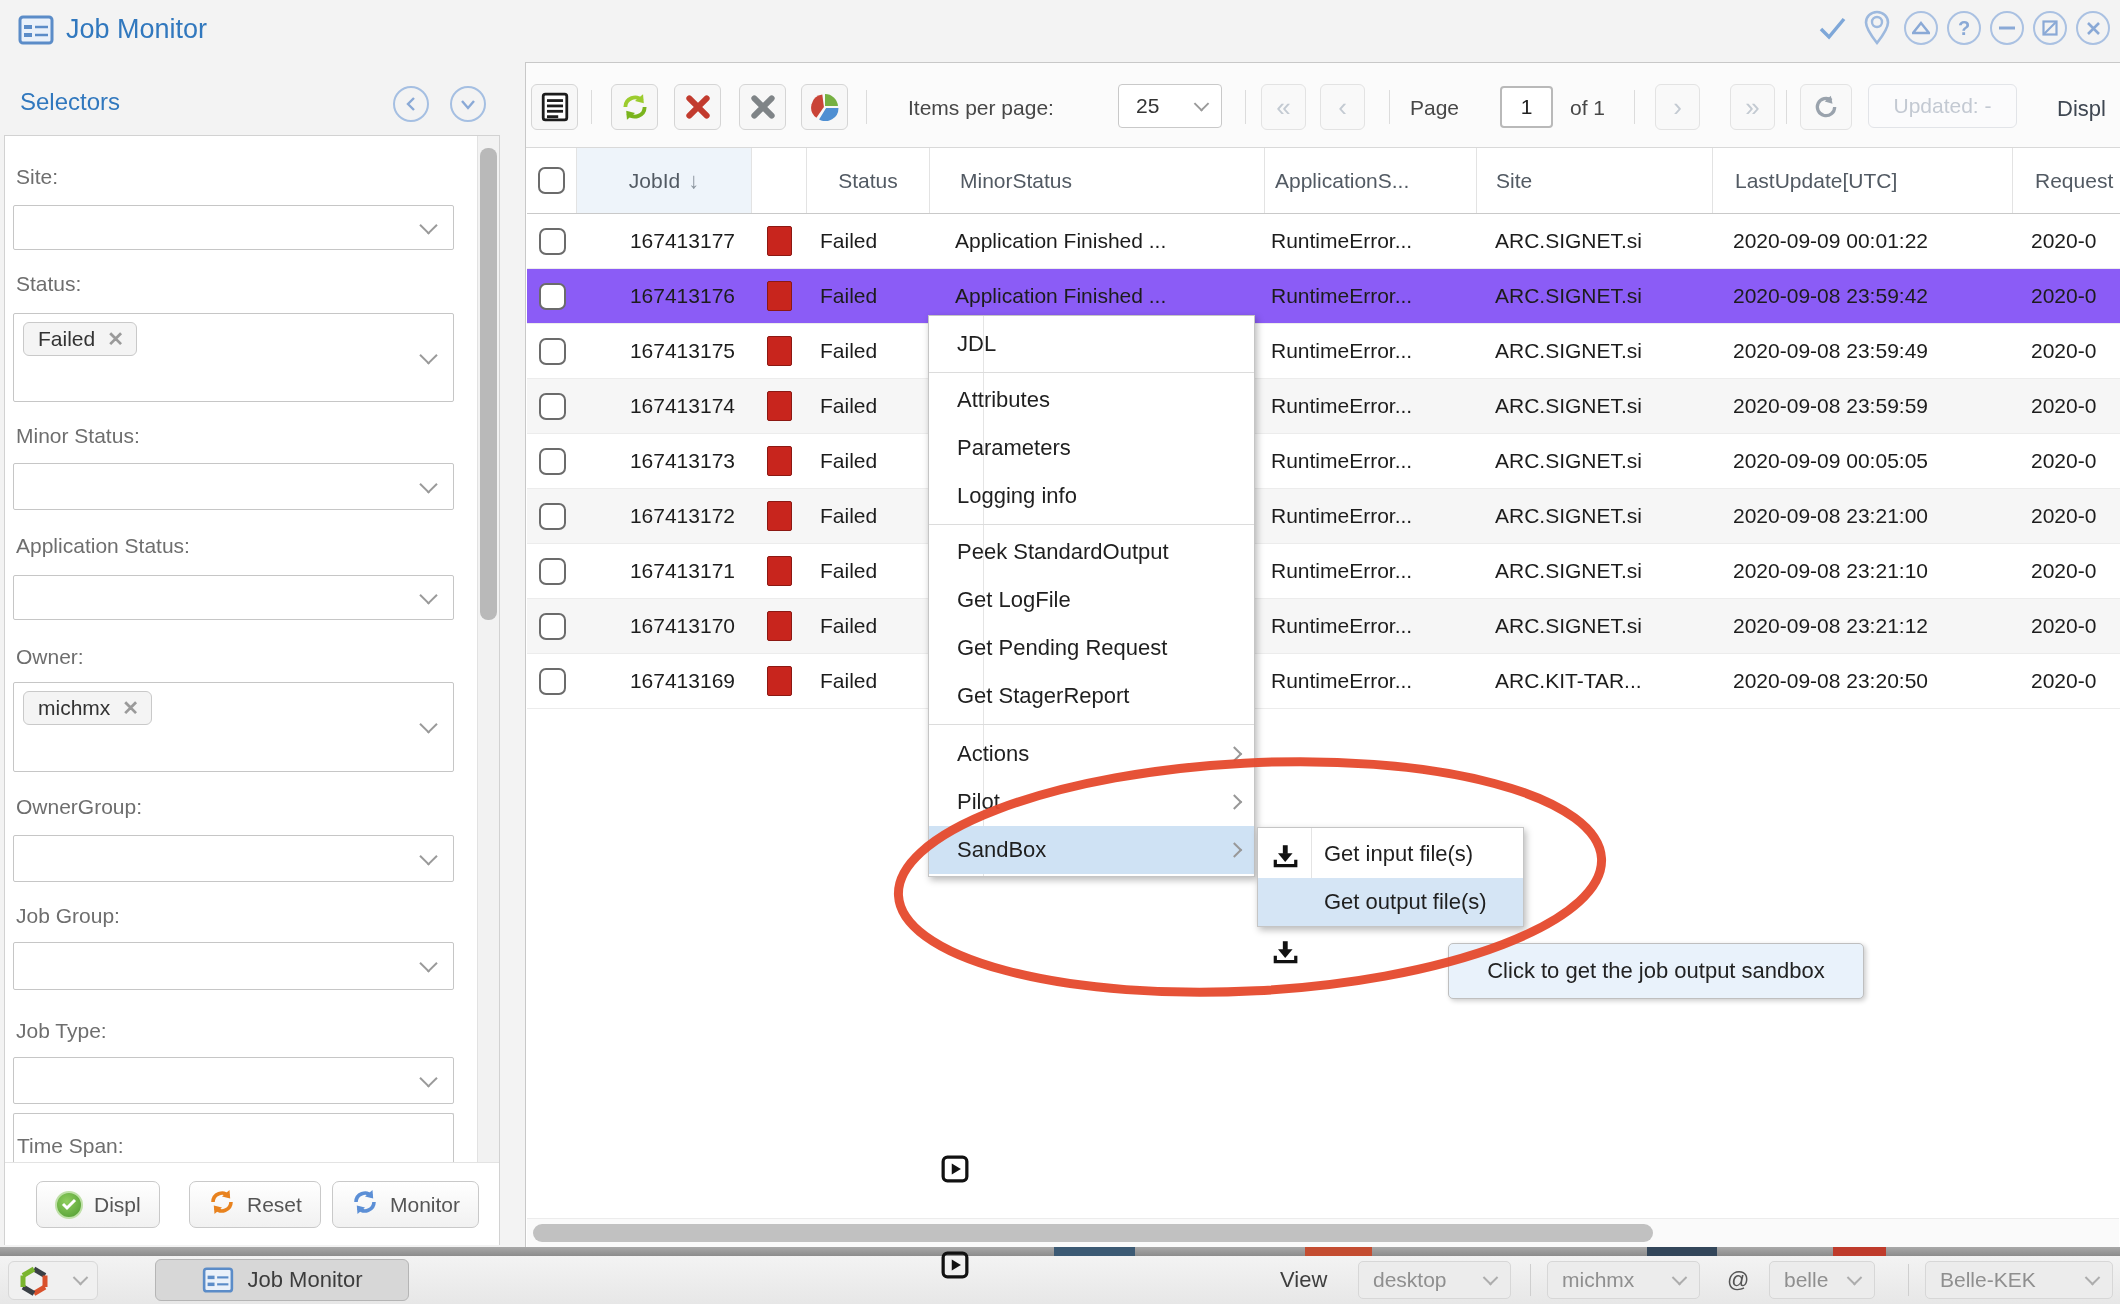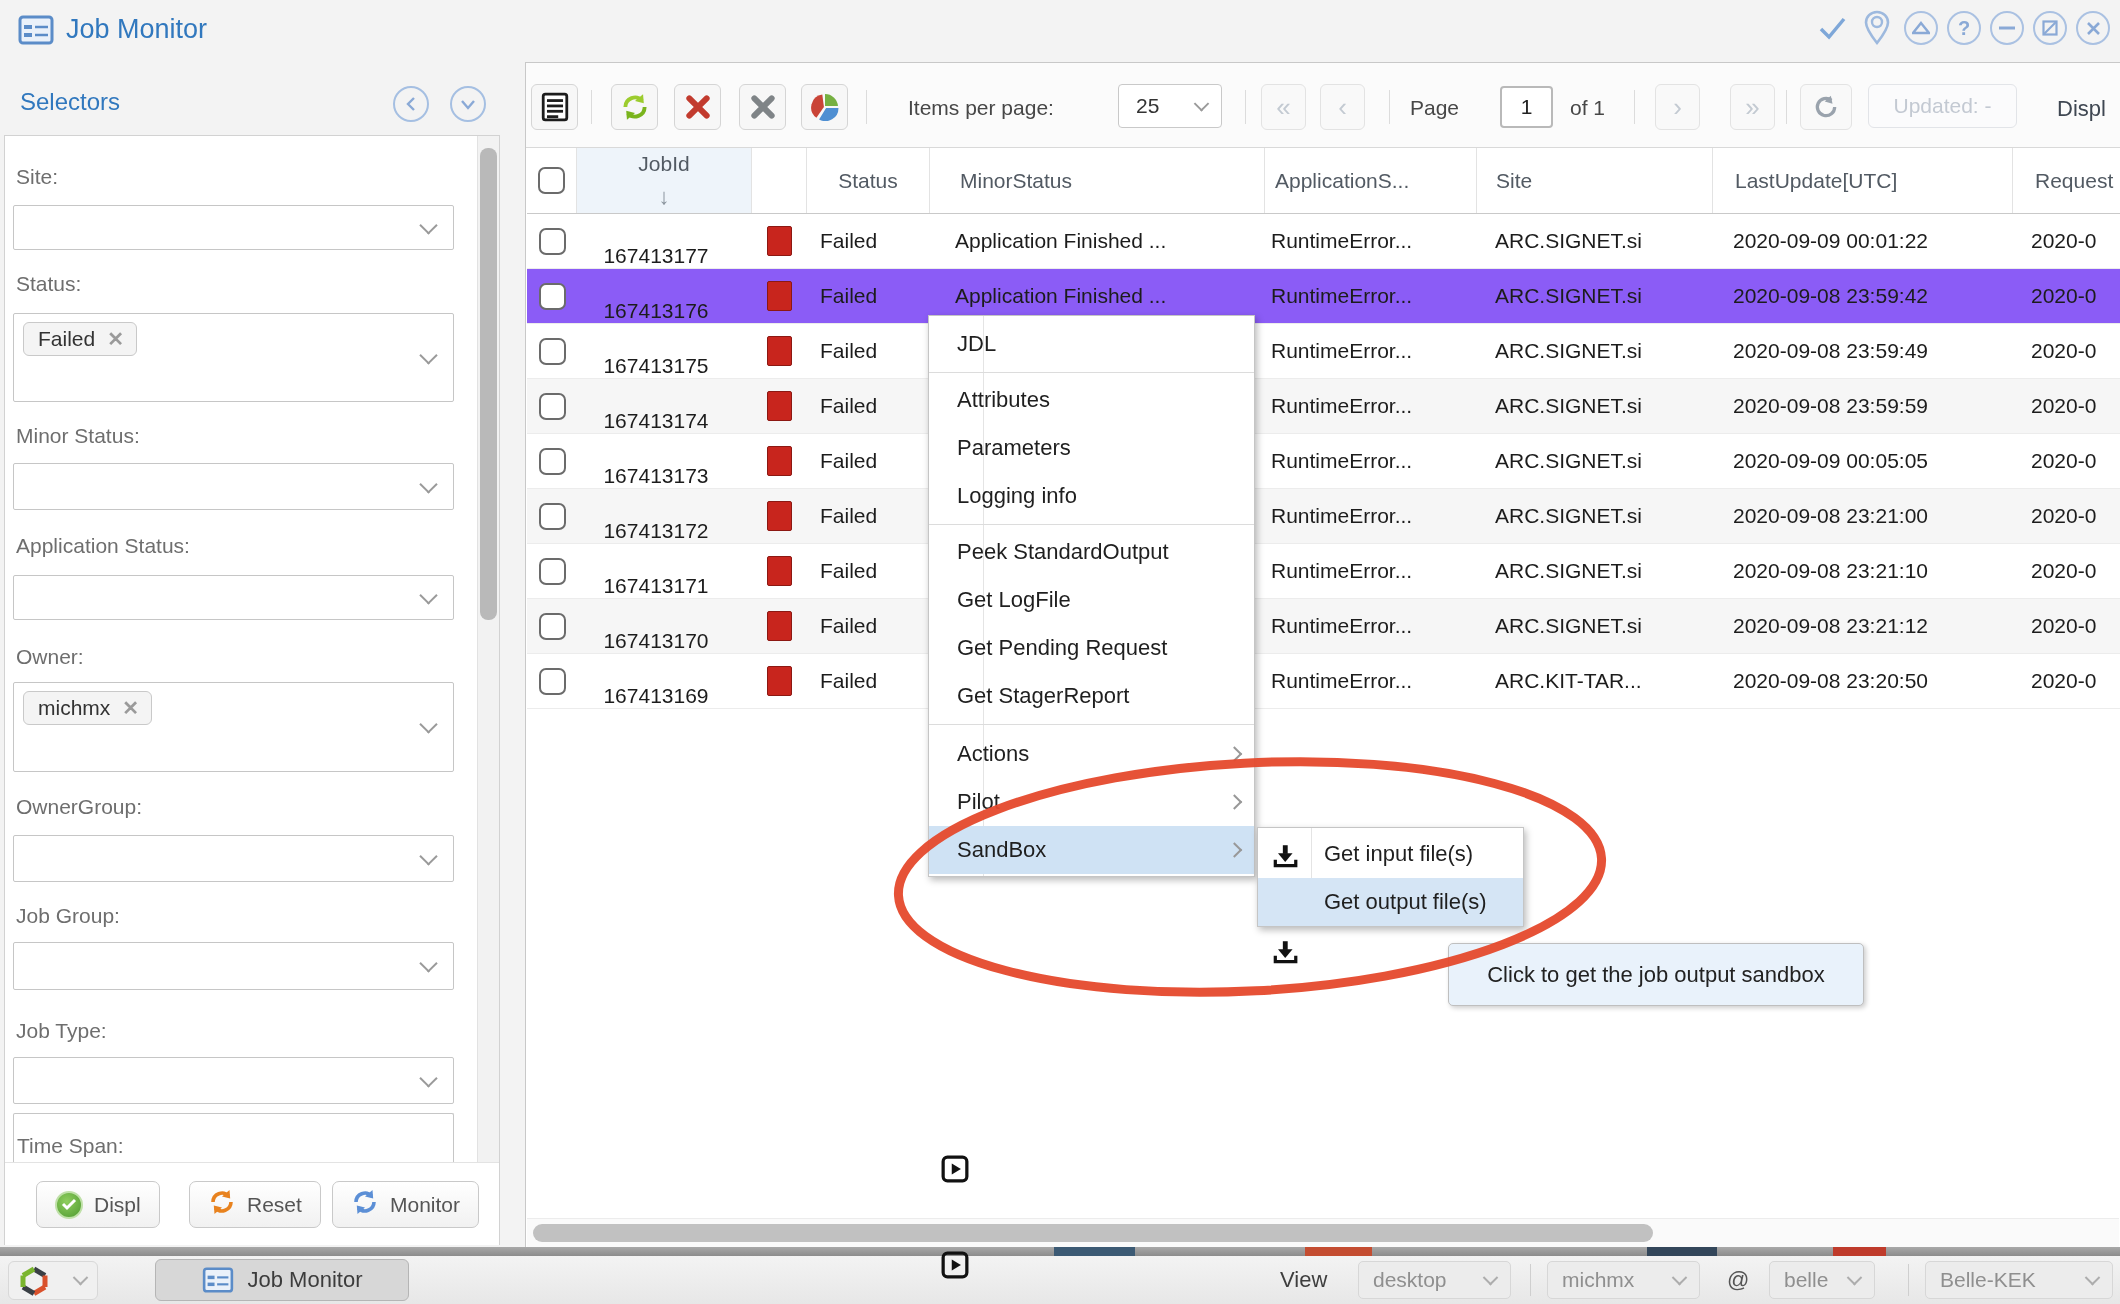--- a/index.html
+++ b/index.html
@@ -38,21 +38,21 @@
   .tb-text { position:absolute; font-size:21px; color:#474747; top:96px; }
   .pg-btn { position:absolute; top:84px; width:45px; height:46px; border:1px solid #e3e3e3; border-radius:6px; background:#f9f9f9; display:flex; align-items:center; justify-content:center; font-size:26px; color:#c3cad2; }
 
   
   .grid-header { position:absolute; left:527px; top:148px; width:1593px; height:66px; display:flex; background:#fff; border-bottom:1px solid #c9c9c9; }
   .hcell { display:flex; align-items:center; font-size:21px; color:#525a63; border-right:1px solid #e3e3e3; overflow:hidden; white-space:nowrap; }
   .grid-row { position:absolute; left:527px; width:1593px; height:55px; display:flex; background:#fff; border-bottom:1px solid #ececec; }
   .grid-row.stripe { background:#f6f6f6; }
   .grid-row.selected { background:#8b5cf6; }
   .cell { display:flex; align-items:center; font-size:21px; color:#1c1c1c; overflow:hidden; white-space:nowrap; }
-  .c0{width:50px;justify-content:center;} .c1{width:175px;flex-direction:column;} .c2{width:55px;justify-content:center;}
+  .c0{width:50px;justify-content:center;} .c1{width:175px;} .c2{width:55px;justify-content:center;}
   .c3{width:123px;} .c4{width:335px;} .c5{width:212px;} .c6{width:236px;} .c7{width:300px;} .c8{width:107px;}
   .jobid{justify-content:flex-end;padding-right:17px;} .st{padding-left:13px;} .mi{padding-left:25px;}
   .ap{padding-left:6px;} .si{padding-left:18px;} .up{padding-left:20px;} .ls{padding-left:18px;}
   .cb { width:27px; height:27px; border:2px solid #6b6b6b; border-radius:7px; background:#fff; }
   .statbox { width:25px; height:30px; background:#c8251d; border:1.5px solid #8c1812; border-radius:2px; }
   .hscroll-track { position:absolute; left:527px; top:1218px; width:1592px; height:31px; background:#fafafa; border-top:1px solid #ececec; }
   .hscroll-thumb { position:absolute; left:533px; top:1224px; width:1120px; height:18px; background:#c1c1c1; border-radius:9px; }
 
   
   .ctx-menu { position:absolute; left:928px; top:315px; width:327px; height:562px; background:#fff; border:1px solid #c5c5c5; box-shadow:2px 3px 7px rgba(0,0,0,0.28); z-index:50; }
@@ -62,21 +62,21 @@
   .ctx-sep { position:absolute; left:0; width:100%; height:1px; background:#dcdcdc; }
   .ctx-ico { position:absolute; left:10px; top:9px; width:32px; height:32px; display:flex; align-items:center; justify-content:center; }
   .ctx-arrow { position:absolute; right:14px; top:50%; width:11px; height:11px; border-right:2px solid #989898; border-top:2px solid #989898; transform:translateY(-50%) rotate(45deg); }
   .sub-menu { position:absolute; left:1257px; top:827px; width:267px; height:100px; background:#fff; border:1px solid #c5c5c5; box-shadow:2px 3px 7px rgba(0,0,0,0.28); z-index:55; }
   .sub-menu::before { content:""; position:absolute; left:53px; top:0; width:1px; height:100%; background:#e4e4e4; }
   .sub-item { position:absolute; left:0; width:100%; height:48px; display:flex; align-items:center; padding-left:66px; font-size:22px; color:#1f1f1f; cursor:pointer; }
   .sub-item.hl { background:#d5e5f5; }
   .sub-ico { position:absolute; left:11px; width:32px; height:32px; display:flex; align-items:center; justify-content:center; }
 
   
-  .tooltip { position:absolute; left:1448px; top:943px; width:416px; height:63px; background:#e9f2fb; border:1px solid #bfbfbf; border-radius:5px; box-shadow:2px 2px 5px rgba(0,0,0,0.2); display:flex; align-items:center; justify-content:center; font-size:22px; color:#222; z-index:60; }
+  .tooltip { position:absolute; left:1448px; top:943px; width:416px; height:56px; background:#e9f2fb; border:1px solid #bfbfbf; border-radius:5px; box-shadow:2px 2px 5px rgba(0,0,0,0.2); display:flex; align-items:center; justify-content:center; font-size:22px; color:#222; z-index:60; }
 
   
   .annot { position:absolute; left:870px; top:740px; z-index:70; pointer-events:none; }
 
   
   .bottom-band { position:absolute; left:0; top:1247px; width:2120px; height:9px; background:linear-gradient(#a8a8a8,#8c8c8c); }
   .band-seg { position:absolute; top:1247px; height:9px; }
   .taskbar { position:absolute; left:0; top:1256px; width:2120px; height:48px; background:linear-gradient(#f3f3f3,#e7e7e7); }
   .tb-launch { position:absolute; left:8px; top:1261px; width:90px; height:39px; border:1px solid #d8d8d8; border-radius:6px; background:#f0f0f0; display:flex; align-items:center; padding:0 10px; gap:14px; }
   .tb-app { position:absolute; left:155px; top:1259px; width:254px; height:42px; background:#d7d7d7; border:1px solid #b5b5b5; border-radius:6px; display:flex; align-items:center; justify-content:center; gap:14px; font-size:22px; color:#3c3c3c; }

